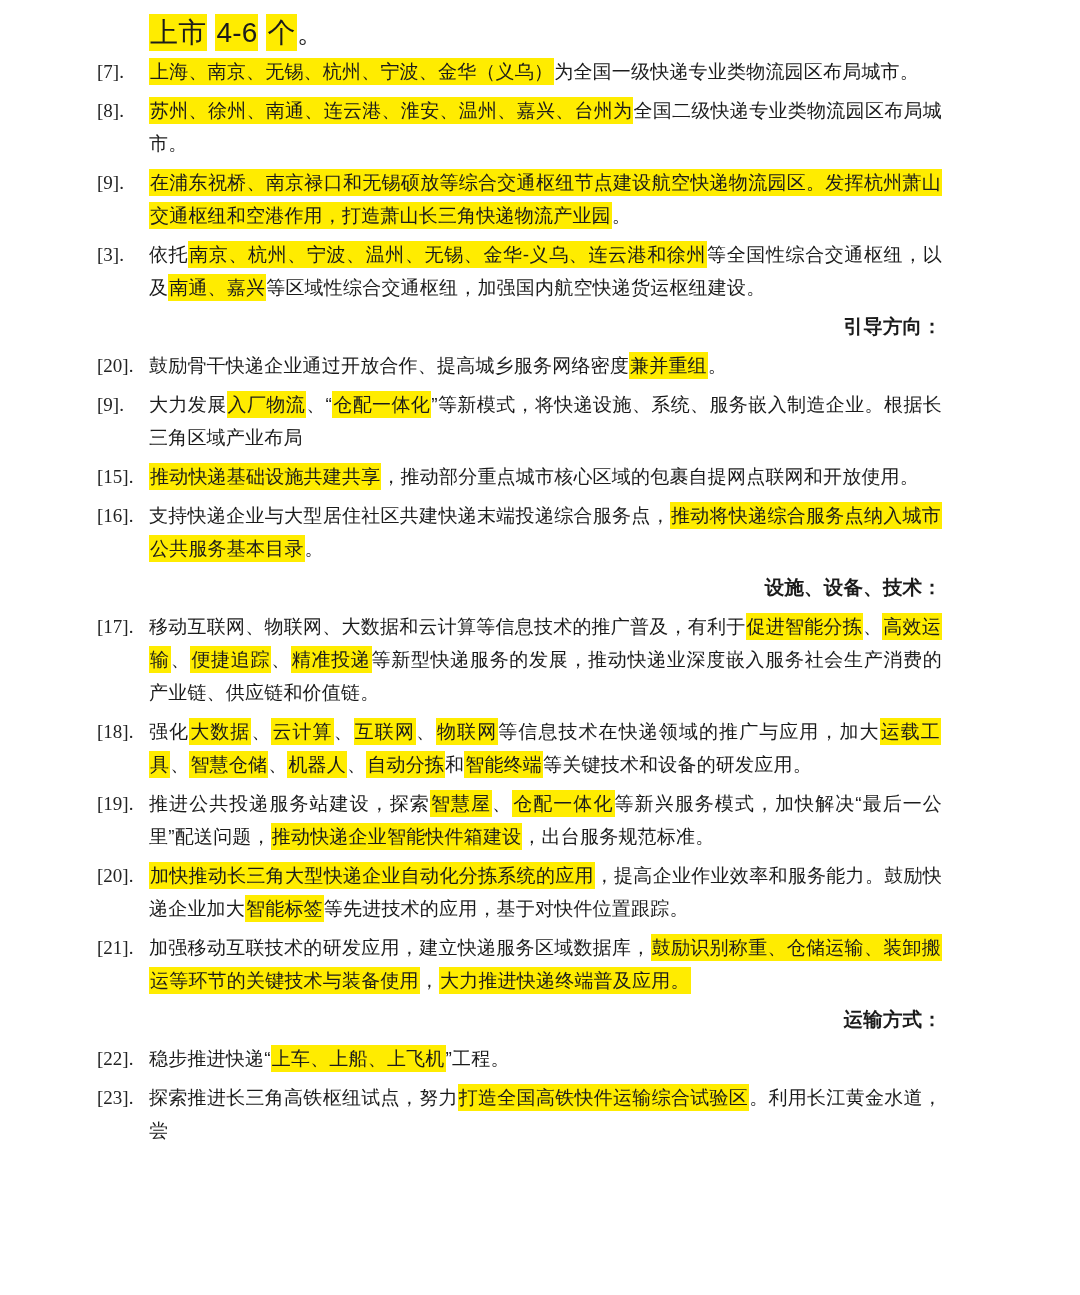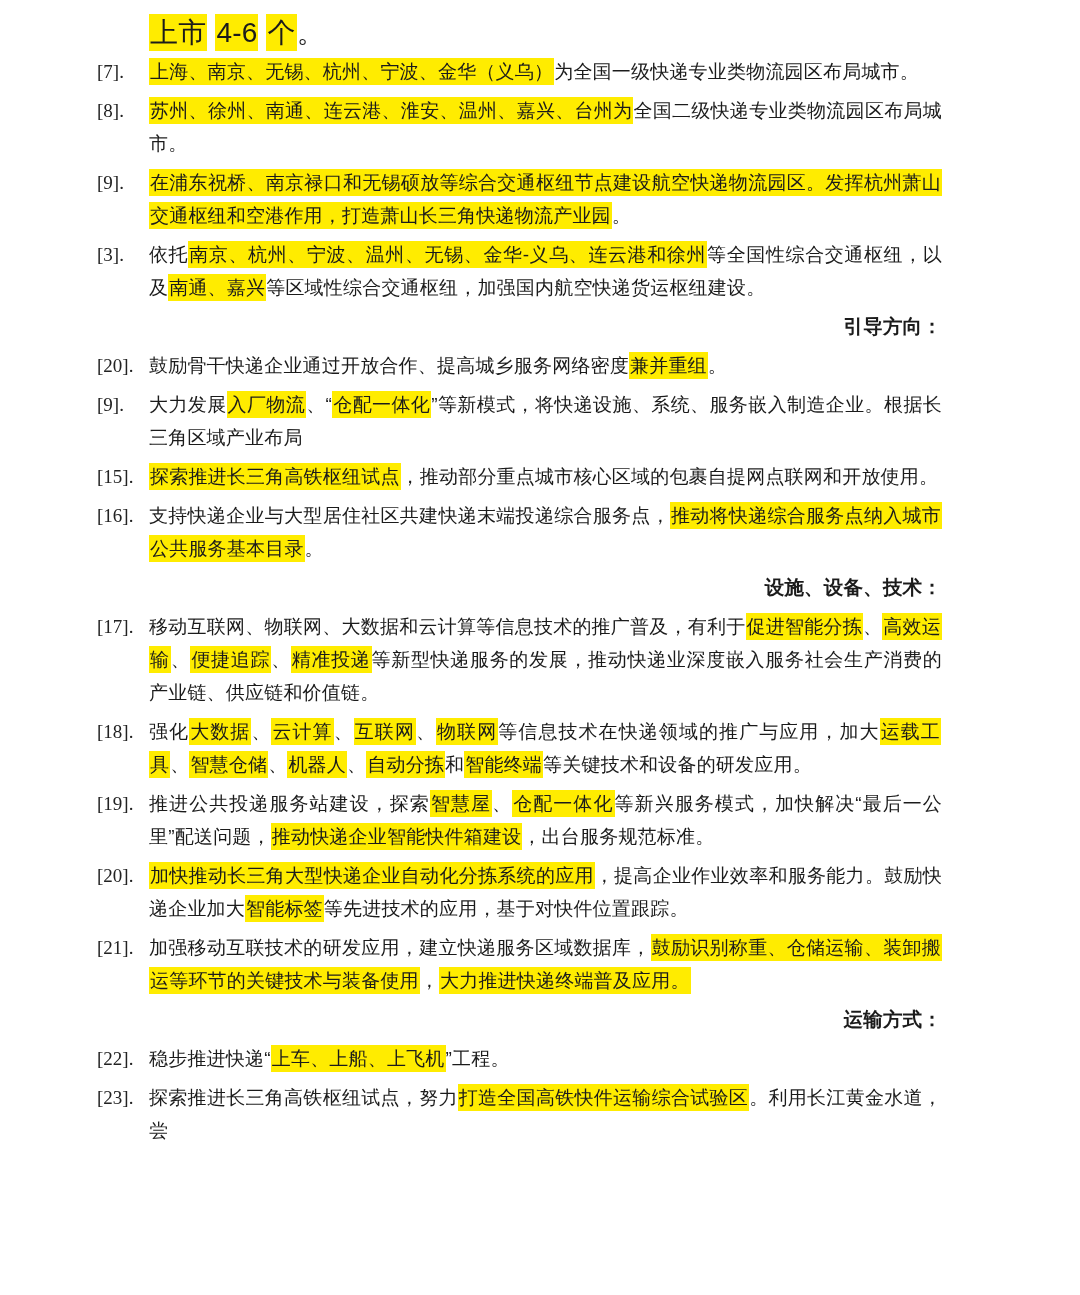--- a/index.html
+++ b/index.html
@@ -62,21 +62,21 @@
       <div class="row item">
         <span class="marker">[20].</span>
         <div class="text"><span>鼓励骨干快递企业通过开放合作、提高城乡服务网络密度</span><span class="hl">兼并重组</span><span>。</span></div>
       </div>
       <div class="row item">
         <span class="marker">[9].</span>
         <div class="text"><span>大力发展</span><span class="hl">入厂物流</span><span>、“</span><span class="hl">仓配一体化</span><span>”等新模式，将快递设施、系统、服务嵌入制造企业。根据长三角区域产业布局</span></div>
       </div>
       <div class="row item">
         <span class="marker">[15].</span>
-        <div class="text"><span class="hl">探索推进长三角高铁枢纽试点</span><span>，推动部分重点城市核心区域的包裹自提网点联网和开放使用。</span></div>
+        <div class="text"><span class="hl">推动快递基础设施共建共享</span><span>，推动部分重点城市核心区域的包裹自提网点联网和开放使用。</span></div>
       </div>
       <div class="row item">
         <span class="marker">[16].</span>
         <div class="text"><span>支持快递企业与大型居住社区共建快递末端投递综合服务点，</span><span class="hl">推动将快递综合服务点纳入城市公共服务基本目录</span><span>。</span></div>
       </div>
       <div class="row heading">
         <span class="marker"></span>
         <div class="text"><span>设施、设备、技术：</span></div>
       </div>
       <div class="row item">

